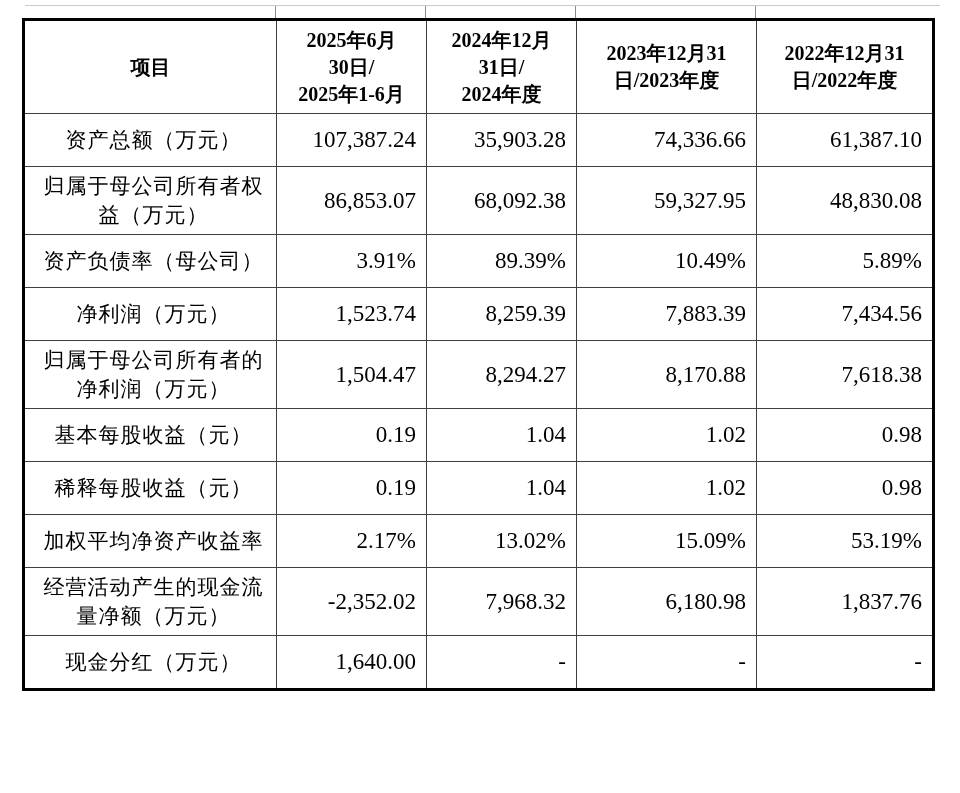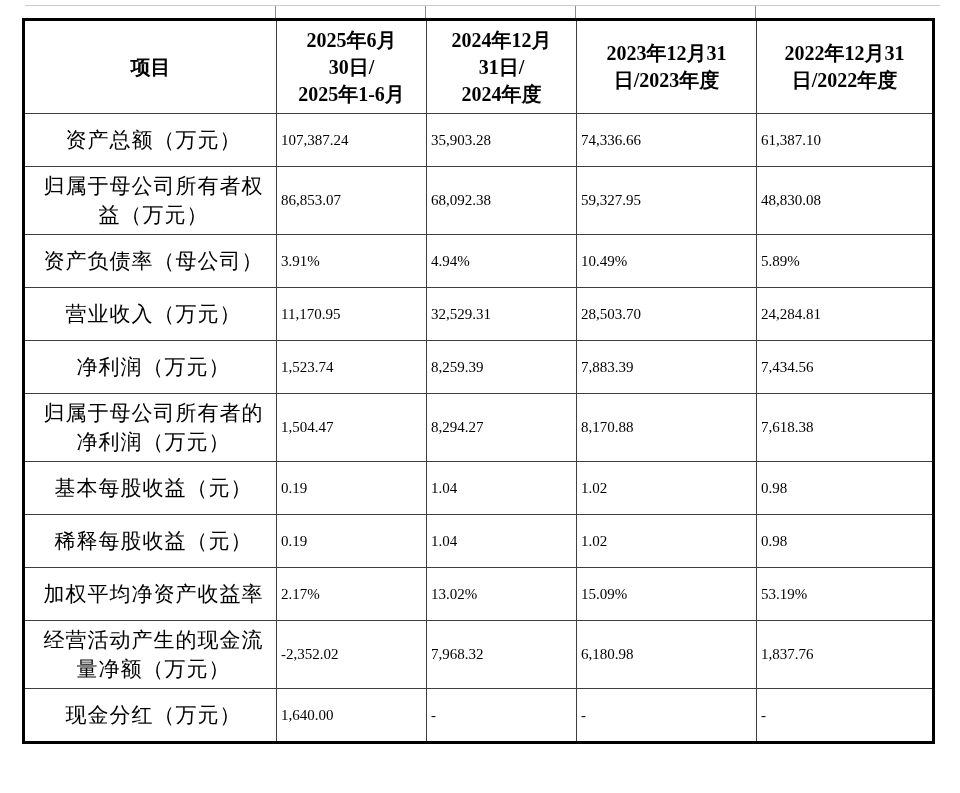--- a/index.html
+++ b/index.html
@@ -70,22 +70,22 @@
   }
 
   .cell-label {
     font-size: 21px;
     text-align: center;
     padding: 4px 6px 4px 12px;
     line-height: 1.38;
     letter-spacing: 1px;
   }
   .cell-value {
-    font-size: 15px;
-    text-align: left;
+    font-size: 23px;
+    text-align: right;
     padding: 4px 10px 4px 4px;
   }
 
   tr.h1 td { height: 44px; }
   tr.h2 td { height: 59px; }
   tr.h3 td { height: 84px; }
 </style>
 </head>
 <body>
 
@@ -130,30 +130,23 @@
       <td class="cell-label">归属于母公司所有者权
 益（万元）</td>
       <td class="cell-value">86,853.07</td>
       <td class="cell-value">68,092.38</td>
       <td class="cell-value">59,327.95</td>
       <td class="cell-value">48,830.08</td>
     </tr>
     <tr class="h1">
       <td class="cell-label">资产负债率（母公司）</td>
       <td class="cell-value">3.91%</td>
-      <td class="cell-value">4.94%</td>
+      <td class="cell-value">89.39%</td>
       <td class="cell-value">10.49%</td>
       <td class="cell-value">5.89%</td>
-    </tr>
-    <tr class="h1">
-      <td class="cell-label">营业收入（万元）</td>
-      <td class="cell-value">11,170.95</td>
-      <td class="cell-value">32,529.31</td>
-      <td class="cell-value">28,503.70</td>
-      <td class="cell-value">24,284.81</td>
     </tr>
     <tr class="h1">
       <td class="cell-label">净利润（万元）</td>
       <td class="cell-value">1,523.74</td>
       <td class="cell-value">8,259.39</td>
       <td class="cell-value">7,883.39</td>
       <td class="cell-value">7,434.56</td>
     </tr>
     <tr class="h2">
       <td class="cell-label">归属于母公司所有者的

